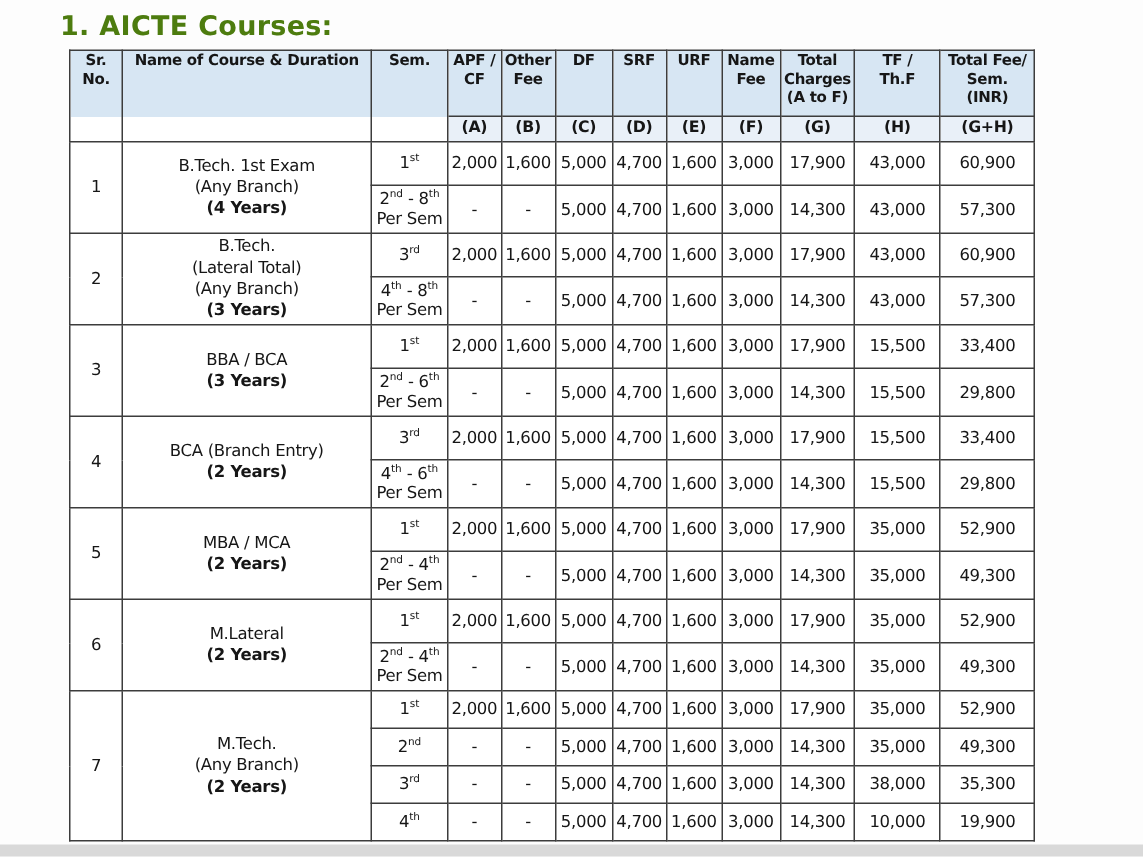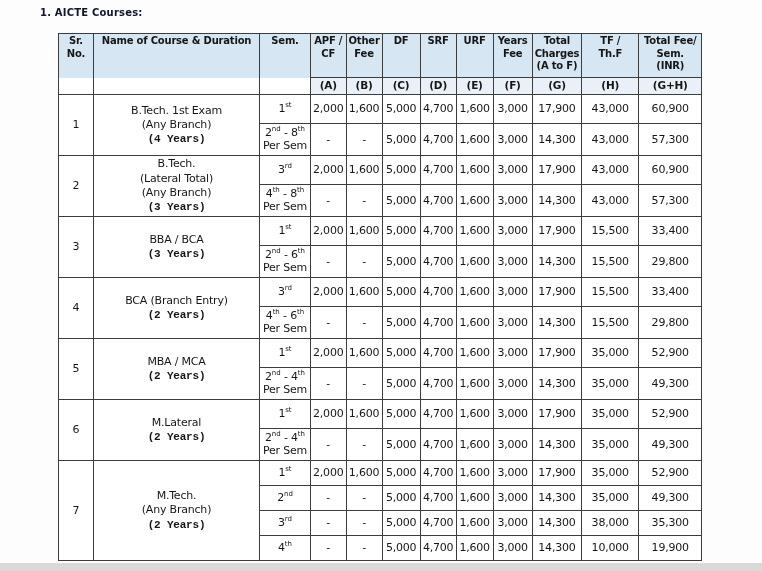--- a/index.html
+++ b/index.html
@@ -12,28 +12,28 @@
     background: #fdfdfd;
     font-family: "DejaVu Sans", "Liberation Sans", sans-serif;
     color: #161616;
     position: relative;
     overflow: hidden;
   }
   .page-title {
     position: absolute;
     left: 40px;
     top: 7px;
-    font-size: 10px;
+    font-size: 18px;
     font-weight: bold;
     letter-spacing: 0.2px;
-    color: #0f172a;
+    color: #4d7c0f;
   }
   table.fee-table {
     position: absolute;
-    left: 58px;
+    left: 46px;
     top: 33px;
     border-collapse: collapse;
     table-layout: fixed;
     font-size: 11px;
     line-height: 1.2;
     letter-spacing: -0.2px;
   }
   table.fee-table th,
   table.fee-table td {
     border: 1px solid #3c3c3c;
@@ -66,21 +66,21 @@
   tr.r-tall-a { height: 29px; }
   tr.r-tall-b { height: 32px; }
   tr.r-sm    { height: 25px; }
   td.sr-cell { vertical-align: middle; }
   td.name-cell {
     text-align: left;
     vertical-align: middle;
     padding-left: 7px;
     line-height: 1.3;
   }
-  td.name-cell .b { font-weight: bold; font-family: Liberation Mono, monospace; }
+  td.name-cell .b { font-weight: bold; }
   td.sem-cell { vertical-align: middle; line-height: 1.15; }
   td.val-cell { vertical-align: middle; }
   sup {
     font-size: 7px;
     line-height: 0;
     vertical-align: super;
     letter-spacing: 0;
   }
   .scan-strip {
     position: absolute;
@@ -117,21 +117,21 @@
 No.</th>
         <th class="merged-top">Name of Course &amp; Duration</th>
         <th class="merged-top">Sem.</th>
         <th>APF /
 CF</th>
         <th>Other
 Fee</th>
         <th>DF</th>
         <th>SRF</th>
         <th>URF</th>
-        <th>Years
+        <th>Name
 Fee</th>
         <th>Total
 Charges
 (A to F)</th>
         <th>TF /
 Th.F</th>
         <th>Total Fee/
 Sem.
 (INR)</th>
       </tr>

